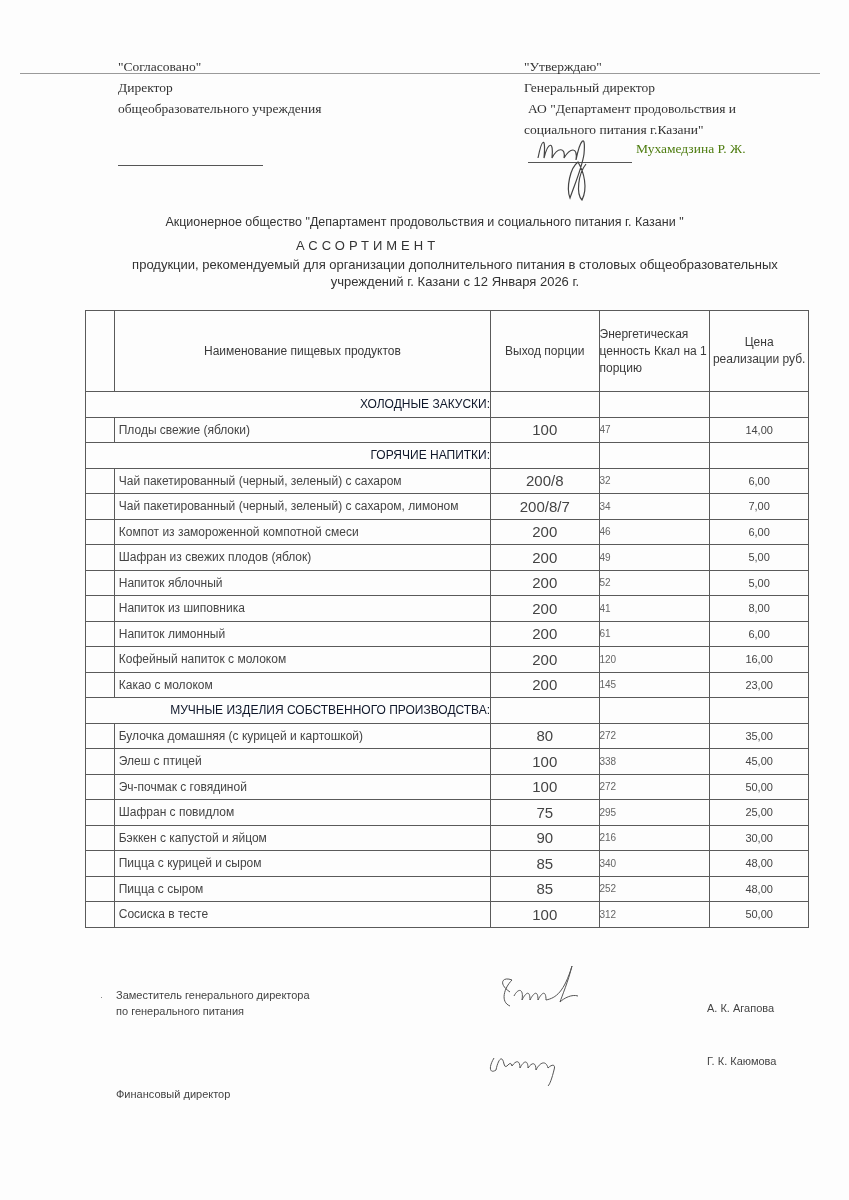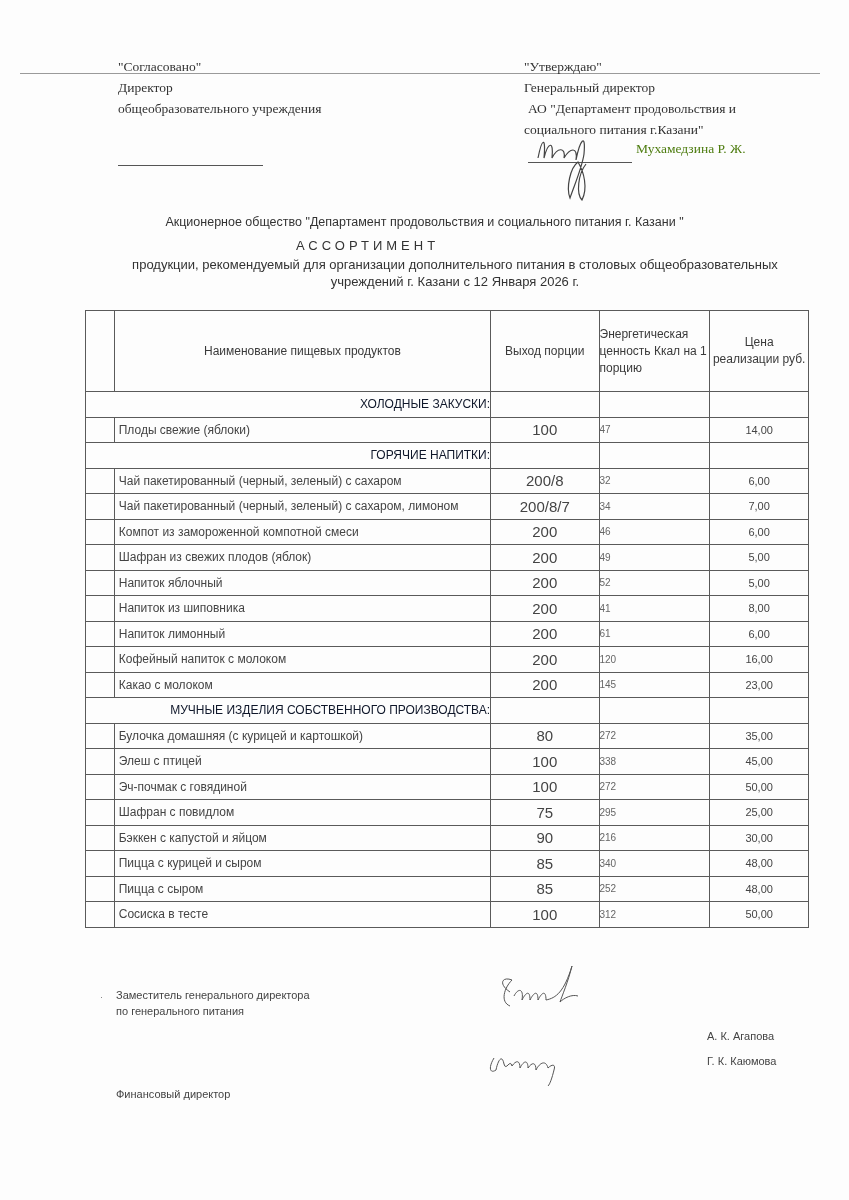--- a/index.html
+++ b/index.html
@@ -229,19 +229,19 @@
 </table>
 
 <div class="abs sigs" style="left:100px; top:989px; font-size:9px; color:#777;">·</div>
 <div class="abs sigs" style="left:116px; top:987px;">
   <div>Заместитель генерального директора</div>
   <div>по генерального питания</div>
 </div>
 <svg class="abs" style="left:490px; top:962px;" width="90" height="55">
   <path d="M20 30 C8 22, 12 14, 22 18 C14 26, 10 40, 20 44 M24 34 C28 26, 34 26, 32 38 C36 30, 40 28, 40 38 C44 30, 48 28, 48 38 C52 30, 56 28, 56 38 C66 36, 74 30, 82 4 C78 20, 72 34, 70 40 C74 36, 82 32, 88 34" fill="none" stroke="#555" stroke-width="1"></path>
 </svg>
-<div class="abs sigs" style="left:707px; top:1000px;margin-top:28px;">А. К. Агапова</div>
+<div class="abs sigs" style="left:707px; top:1000px;">А. К. Агапова</div>
 
 <div class="abs sigs" style="left:116px; top:1053px;margin-top:33px;">Финансовый директор</div>
 <svg class="abs" style="left:484px; top:1040px;" width="90" height="50">
   <path d="M10 18 C4 28, 6 34, 12 30 C14 20, 18 14, 20 24 C22 32, 26 18, 28 26 C32 20, 36 20, 36 28 C40 20, 44 20, 44 28 C48 22, 52 22, 52 30 C56 22, 62 20, 64 28 C68 24, 72 24, 70 30 C68 38, 66 44, 64 46" fill="none" stroke="#555" stroke-width="1"></path>
 </svg>
 <div class="abs sigs" style="left:707px; top:1053px;">Г. К. Каюмова</div>
 
 </body></html>

